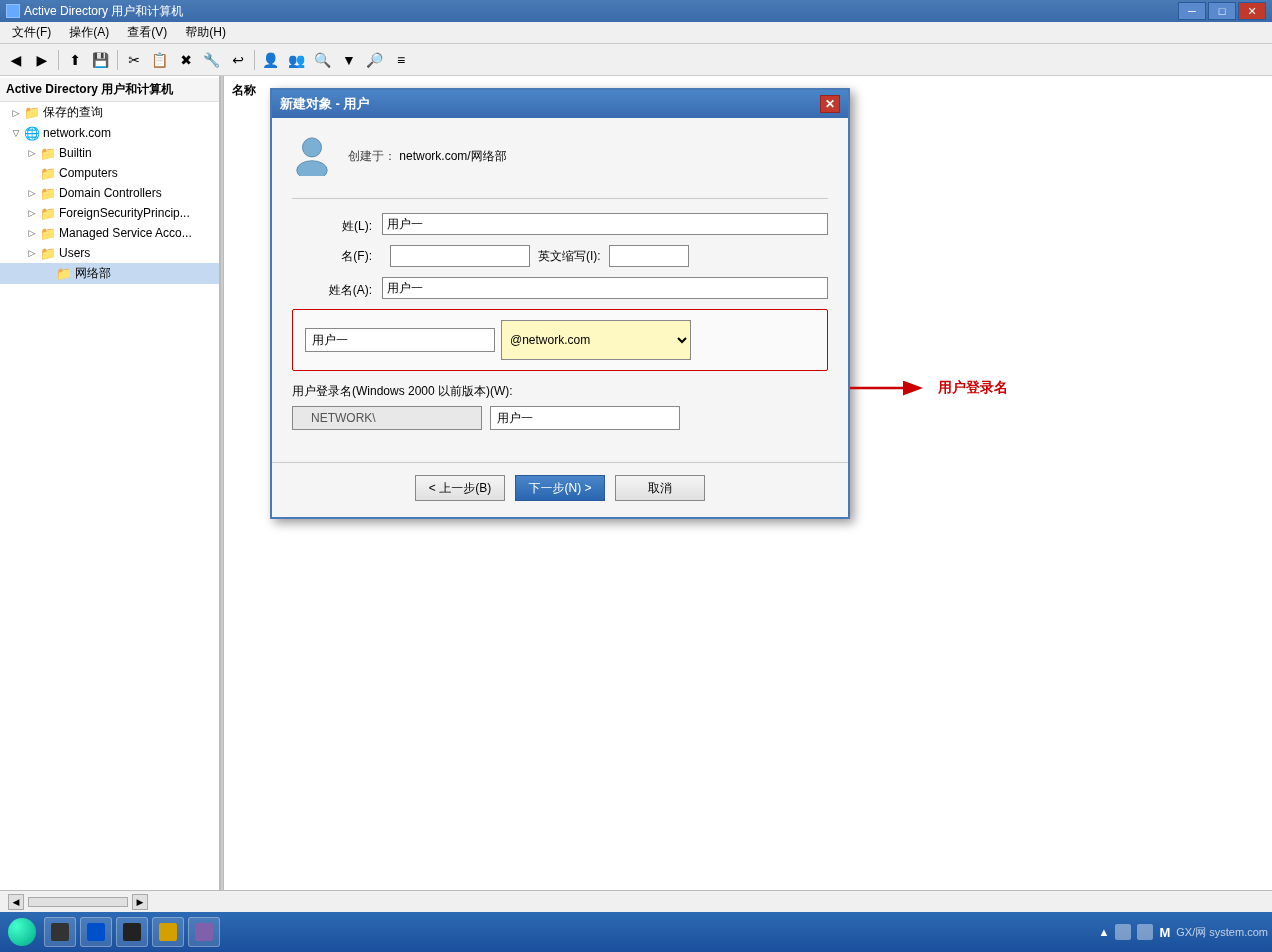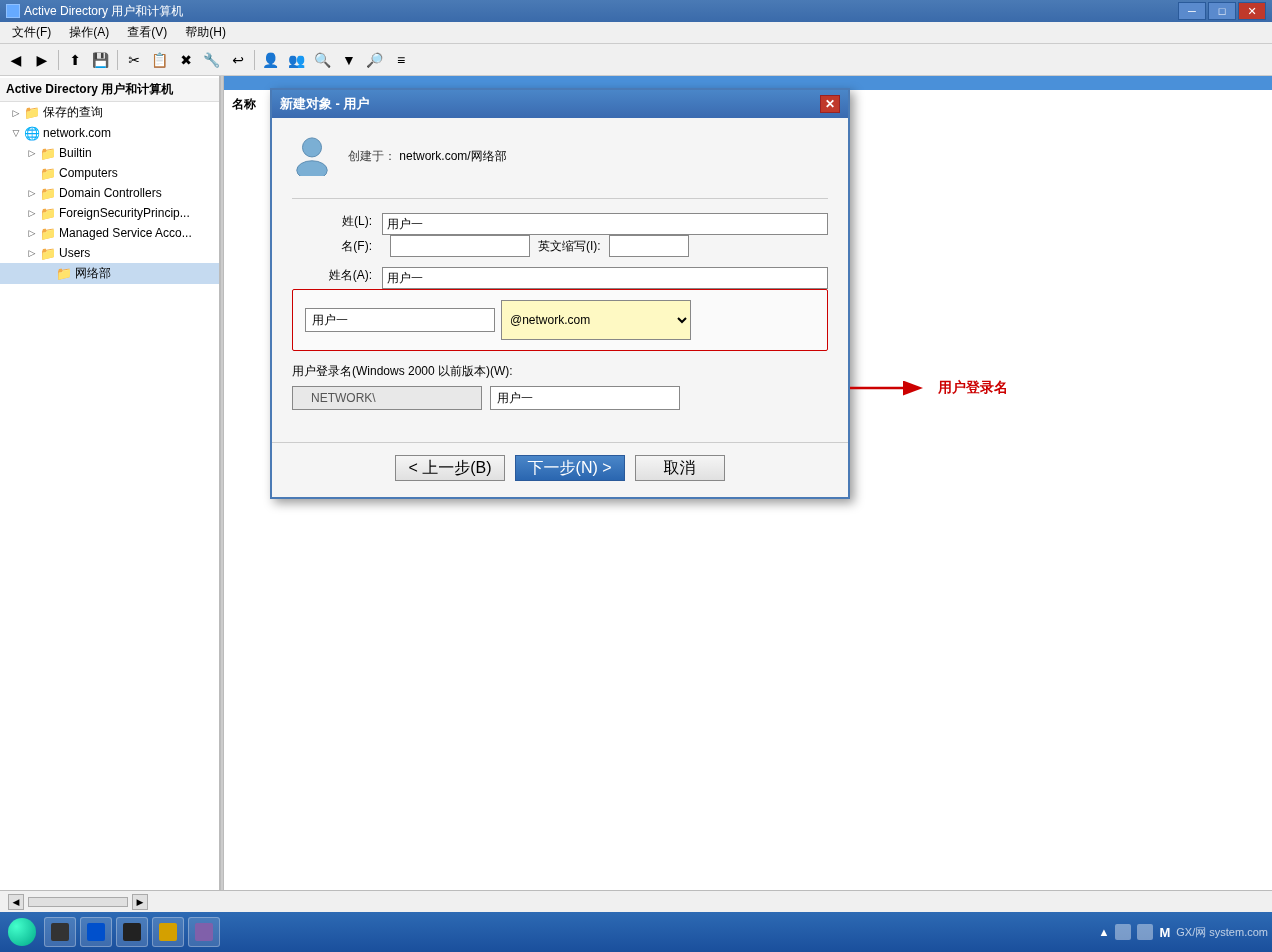--- a/index.html
+++ b/index.html
@@ -154,21 +154,20 @@
     }
     .folder-icon { color: #e8a000; }
     .tree-label { font-size: 12px; }
 
     
     .content-pane {
       flex: 1;
       background: white;
       padding: 4px;
       overflow-y: auto;
-      margin-top: 14px;
     }
     .content-header {
       font-size: 12px;
       font-weight: bold;
       padding: 2px 4px;
       color: #000;
     }
 
     
     .status-bar {
@@ -331,21 +330,22 @@
       color: #444;
     }
     .dialog-path-value {
       font-size: 12px;
       color: #000;
     }
 
     
     .form-row {
       display: flex;
-      align-items: flex-start;
+      align-items: flex-end;
+      margin-bottom: 10px;
     }
     .form-label {
       width: 90px;
       font-size: 12px;
       color: #000;
       text-align: right;
       padding-right: 10px;
       flex-shrink: 0;
     }
     .form-input {
@@ -465,21 +465,21 @@
       display: flex;
       justify-content: center;
       gap: 10px;
       background: #f5f5f5;
     }
     .dlg-btn {
       min-width: 90px;
       height: 26px;
       border: 1px solid #888;
       background: linear-gradient(to bottom, #f5f5f5, #e0e0e0);
-      font-size: 16px;
+      font-size: 12px;
       font-family: 'Microsoft YaHei', SimHei, Arial, sans-serif;
       cursor: pointer;
       padding: 0 12px;
     }
     .dlg-btn.primary {
       background: linear-gradient(to bottom, #4a86c8, #2a66b0);
       color: white;
       border-color: #2a5a9a;
     }
 

